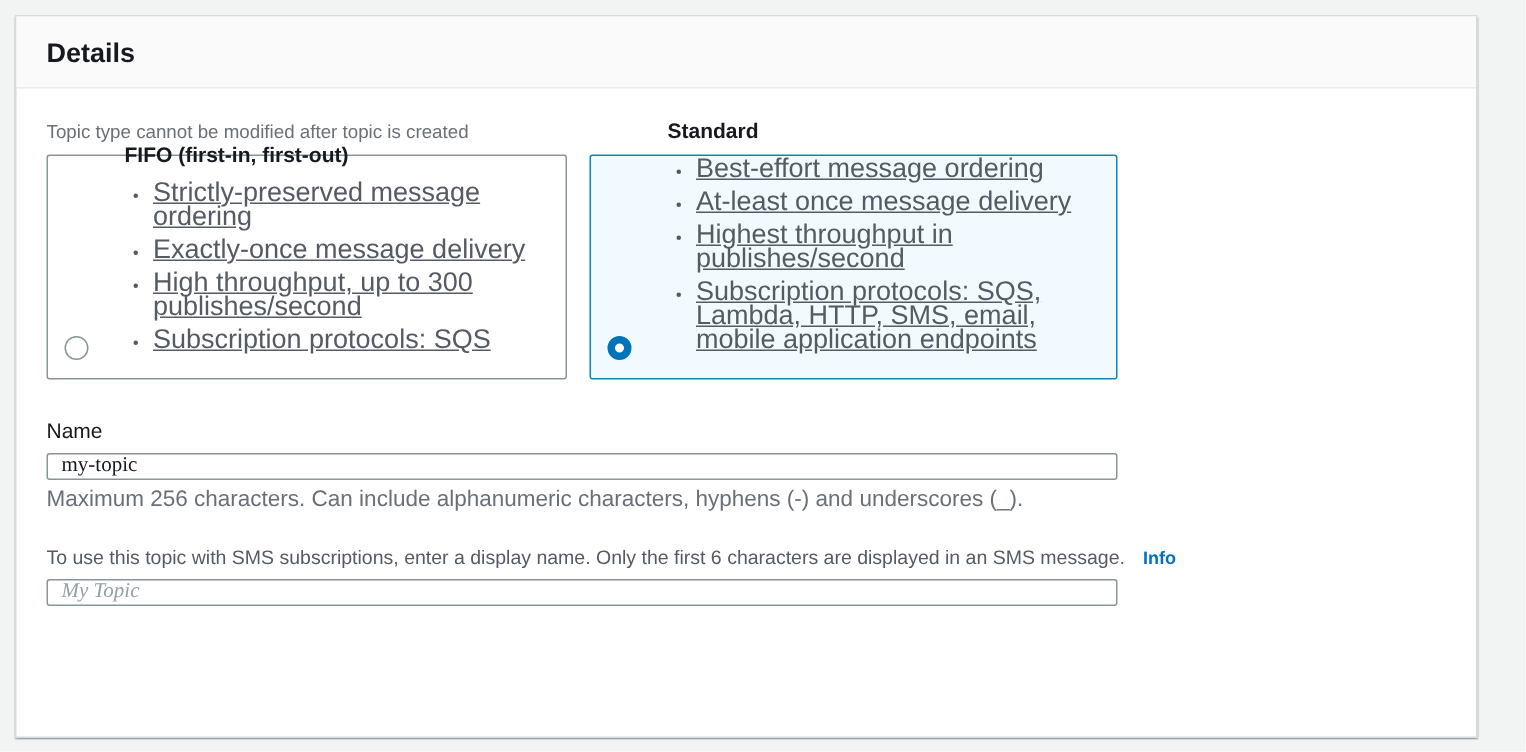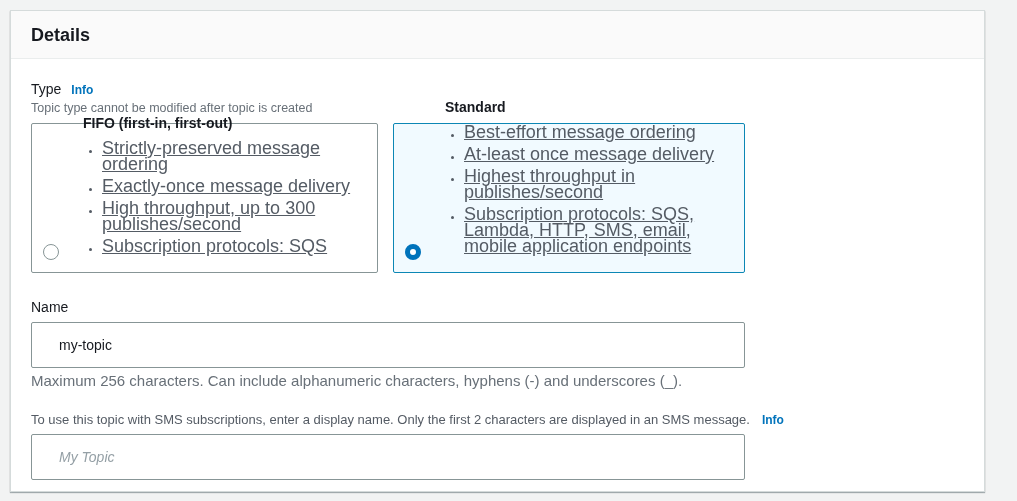--- a/index.html
+++ b/index.html
@@ -76,46 +76,42 @@
     margin-bottom:6px;
     text-decoration:underline;
   }
   .tile-bullets li::marker{color:var(--text-secondary);font-size:11px;}
 
   
   .form-field{margin-top:24px;}
   .form-field .field-label{display:inline-block;}
   .optional{font-style:italic;}
   .text-input{
-    display:block;width:714px;height:46px;margin-top:5px;
+    display:block;width:714px;height:18px;margin-top:5px;
     border:1px solid var(--input-border);border-radius:2px;
-    padding:4px 27px;font-size:14px;color:var(--text-primary);
-    font-family:Liberation Sans, sans-serif;
+    padding:4px 9px;font-size:14px;color:var(--text-primary);
+    font-family:Liberation Serif, serif;
     background:#fff;outline:none;
   }
   .text-input::placeholder{color:#95a0a6;font-style:italic;opacity:1;}
   .hint{font-size:15px;line-height:16px;color:var(--hint-gray);margin-top:5px;}
   .desc-row{font-size:13px;line-height:18px;color:var(--text-secondary);margin-top:1px;}
   .desc-row .info-link{margin-left:12px;}
 </style>
 </head>
 <body>
 
 <div class="container">
   <div class="panel-header">
     <div class="panel-title">Details</div>
   </div>
 
   <div class="panel-body">
 
     <div>
-      <div class="field-label-row">
-        <span class="field-label">Type</span>
-        <a class="info-link">Info</a>
-      </div>
       <div class="field-desc">Topic type cannot be modified after topic is created</div>
 
       <div class="tiles">
 
         <div class="tile">
           <span class="radio"></span>
           <div class="tile-content">
             <div class="tile-title">FIFO (first-in, first-out)</div>
             <ul class="tile-bullets">
               <li>Strictly-preserved message ordering</li>
@@ -142,18 +138,18 @@
       </div>
     </div>
 
     <div class="form-field">
       <span class="field-label">Name</span>
       <input class="text-input" type="text" value="my-topic" style="">
       <div class="hint">Maximum 256 characters. Can include alphanumeric characters, hyphens (-) and underscores (_).</div>
     </div>
 
     <div class="form-field" style="margin-top:22px;">
-      <div class="desc-row"><span>To use this topic with SMS subscriptions, enter a display name. Only the first 2 characters are displayed in an SMS message.</span><a class="info-link">Info</a></div>
+      <div class="desc-row"><span>To use this topic with SMS subscriptions, enter a display name. Only the first 6 characters are displayed in an SMS message.</span><a class="info-link">Info</a></div>
       <input class="text-input" type="text" placeholder="My Topic" style="">
     </div>
 
   </div>
 </div>
 
 </body></html>

